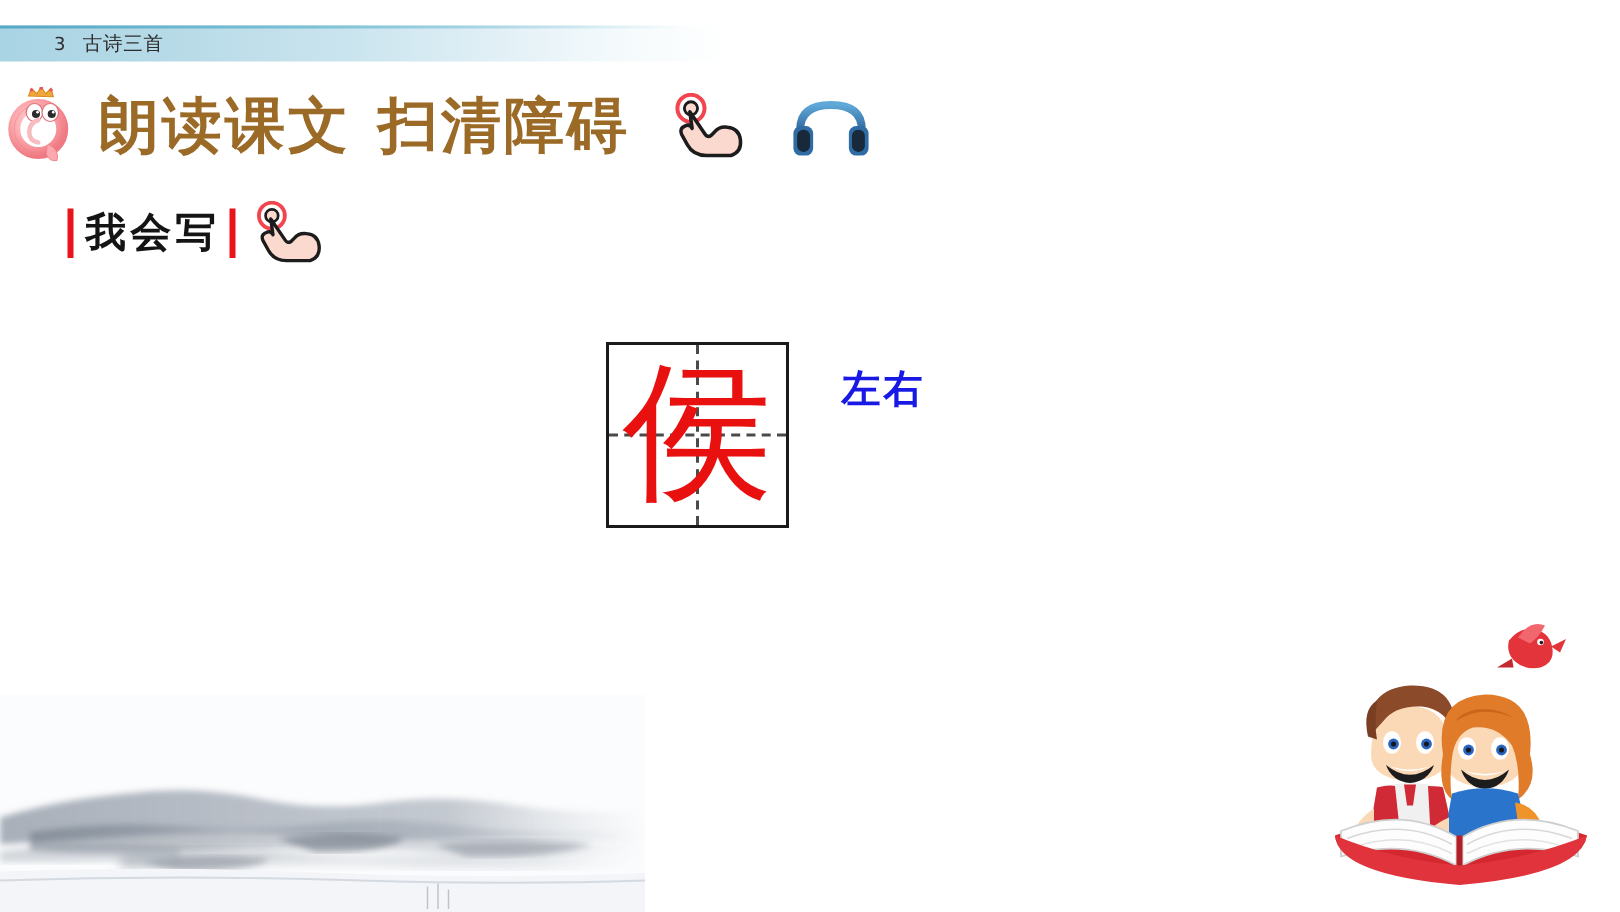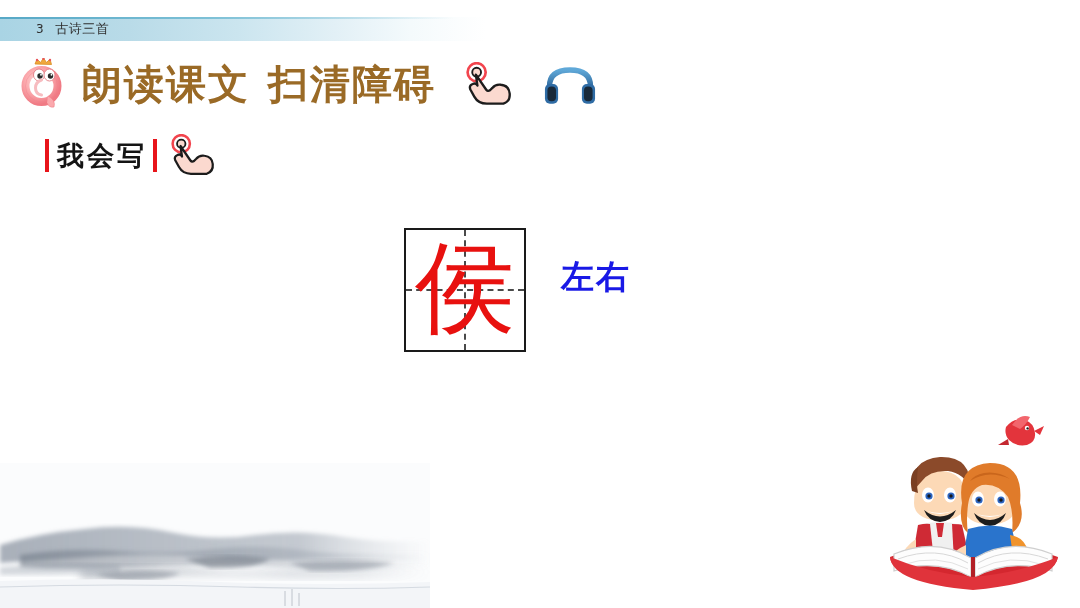--- a/index.html
+++ b/index.html
@@ -25,21 +25,21 @@
     position:absolute;left:36px;top:18px;height:22px;
     display:flex;align-items:center;gap:11px;
     font-family:"DejaVu Sans","Liberation Sans",sans-serif;
     font-size:13px;color:#2e2e2e;letter-spacing:.5px;
     white-space:nowrap;z-index:3;
   }
   .header-num{font-size:12px;}
 
   
   .heading-row{
-    position:absolute;left:18px;top:58px;
+    position:absolute;left:2px;top:58px;
     display:flex;align-items:center;gap:14px;
   }
   .q-mascot{width:50px;height:52px;flex:0 0 auto;}
   .heading-text{
     font-family:"DejaVu Sans","Liberation Sans",sans-serif;
     font-size:40px;font-weight:700;color:#9a6a26;
     letter-spacing:2px;white-space:nowrap;line-height:1;
   }
   .heading-gap{display:inline-block;width:18px;}
   .hand-1{width:52px;height:44px;margin-left:14px;flex:0 0 auto;}
@@ -79,23 +79,23 @@
     top:50%;left:0;right:0;height:0;margin-top:-1px;
     border-top:2px dashed #4a4a4a;
   }
   .char-glyph{
     position:absolute;inset:0;display:flex;align-items:center;justify-content:center;
     font-family:"DejaVu Sans","Liberation Sans",sans-serif;
     font-size:100px;line-height:1;color:#e8110f;font-weight:500;
     padding-bottom:4px;box-sizing:border-box;
   }
   .structure{
-    margin-left:35px;margin-top:28px;
-    font-family:"DejaVu Sans","Liberation Sans",sans-serif;
-    font-size:33px;font-weight:700;color:#1919e6;
+    margin-left:35px;margin-top:16px;
+    font-family:"DejaVu Sans","Liberation Sans",sans-serif;
+    font-size:26px;font-weight:700;color:#1919e6;
     line-height:1.28;letter-spacing:2px;white-space:nowrap;
   }
 
   
   .inkwash{position:absolute;left:0;bottom:0;width:430px;height:145px;}
 
   
   .kids{position:absolute;right:12px;bottom:12px;width:190px;height:185px;}
 </style>
 </head>

